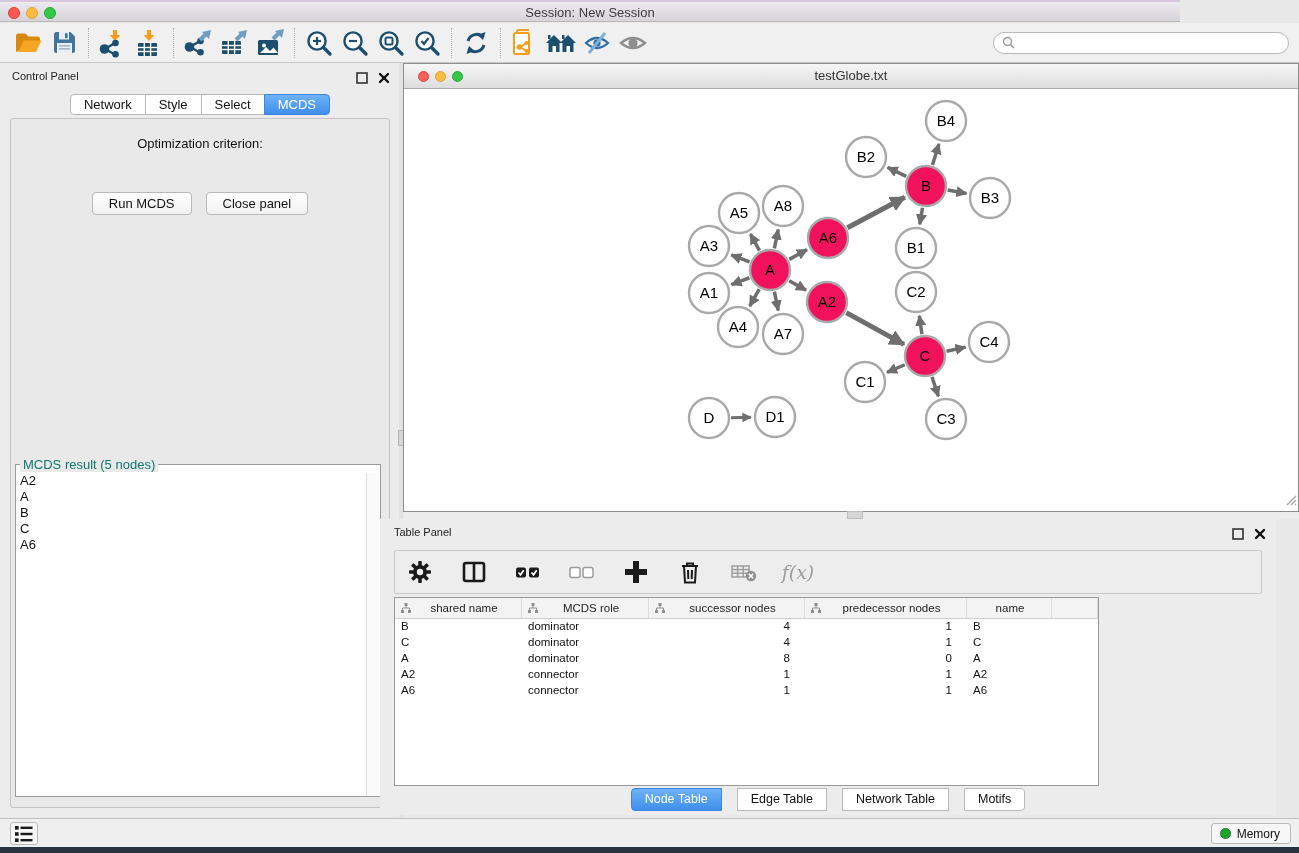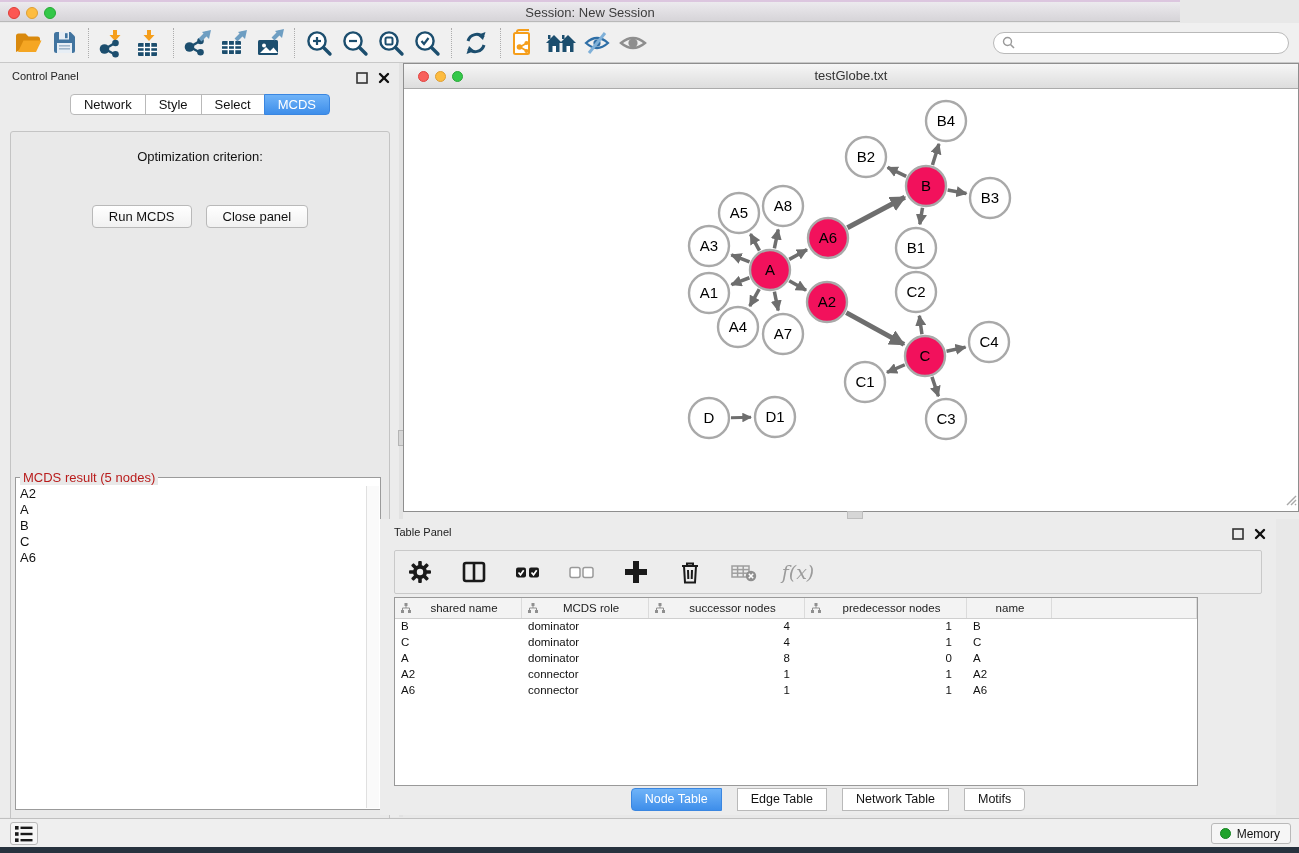--- a/index.html
+++ b/index.html
@@ -30,33 +30,33 @@
   .ph-icons { position:absolute; right:10px; top:7px; display:flex; gap:10px; }
 
   
   .control-panel { position:absolute; left:0; top:63px; width:400px; height:754px; background:#ECECEC; }
   .seg-tabs { position:absolute; left:0; top:31px; width:100%; display:flex; justify-content:center; }
   .seg { border:1px solid #B9B9B9; background:#fff; color:#111; font-size:13px; padding:2px 13px;
     margin-left:-1px; line-height:15px; }
   .seg:first-child { border-radius:4px 0 0 4px; margin-left:0; }
   .seg:last-child { border-radius:0 4px 4px 0; }
   .seg.active { background:linear-gradient(#6FB3F8,#3E8EEA); border-color:#3A86E0; color:#fff; }
-  .cp-body { position:absolute; left:10px; top:68px; width:380px; height:690px;
+  .cp-body { position:absolute; left:10px; top:55px; width:380px; height:690px;
     background:#E9E9E9; border:1px solid #C4C4C4; border-radius:3px; }
   .opt-label { position:absolute; left:0; right:0; top:17px; text-align:center; font-size:13px; }
   .cp-select { position:absolute; left:32px; top:39px; width:313px; height:24px; background:#fff;
     border:1px solid #B5B5B5; border-radius:5px; font-size:13px; line-height:22px; padding-left:10px; }
   .cp-select .stepper { position:absolute; right:1px; top:1px; bottom:1px; width:20px; border-radius:0 4px 4px 0;
     background:linear-gradient(#7CBAF9,#3E8DE8); display:flex; align-items:center; justify-content:center; }
   .cp-buttons { position:absolute; left:0; right:0; top:73px; display:flex; justify-content:center; gap:14px; }
   .mac-btn { height:23px; padding:0 16px; font-size:13px; font-family:"Liberation Sans",sans-serif;
     border:1px solid #B9B9B9; border-radius:4px; background:linear-gradient(#FFFFFF,#F1F1F1); color:#111; }
   .result-fieldset { position:absolute; left:4px; right:8px; top:338px; bottom:10px;
     border:1px solid #9B9B9B; background:#fff; }
-  .result-fieldset legend { font-size:13px; color:#b91c1c; margin-left:4px; padding:0 3px; background:#E9E9E9; }
+  .result-fieldset legend { font-size:13px; color:#0f766e; margin-left:4px; padding:0 3px; background:#E9E9E9; }
   .result-list { position:absolute; left:0; top:0; right:15px; bottom:0; padding:1px 4px; font-size:13px; line-height:16px; overflow:hidden; }
   .result-scroll { position:absolute; right:1px; top:1px; bottom:1px; width:13px; background:#FAFAFA; border-left:1px solid #E0E0E0; }
 
   
   .v-divider { position:absolute; left:399px; top:63px; width:4px; height:754px; background:#E2E2E2; }
   .v-handle { position:absolute; left:398px; top:430px; width:9px; height:16px; background:#D6D6D6; border:1px solid #B5B5B5; }
   .h-divider { position:absolute; left:403px; top:512px; width:896px; height:7px; background:#ECECEC; }
   .h-handle { position:absolute; left:847px; top:511px; width:16px; height:8px; background:#D6D6D6; border:1px solid #BDBDBD; }
 
   
@@ -69,21 +69,21 @@
   .net-titlebar .title { position:absolute; left:0; right:0; top:4px; text-align:center; font-size:13px; color:#333; }
   .net-canvas { position:absolute; left:0; top:25px; right:0; bottom:0; background:#fff; overflow:hidden; }
   .resize-grip { position:absolute; right:1px; bottom:1px; }
 
   
   .table-panel { position:absolute; left:380px; top:519px; width:896px; height:296px; background:#ECECEC; }
   .tp-toolbar { position:absolute; left:14px; top:31px; width:868px; height:44px; background:#EDEDED;
     border:1px solid #C9C9C9; border-radius:2px; display:flex; align-items:center; gap:16px; padding-left:6px; }
   .tp-btn { width:38px; height:36px; display:flex; align-items:center; justify-content:center; flex:0 0 auto; }
   .fx { font-family:"DejaVu Serif", serif; font-style:italic; font-size:19px; color:#9B9B9B; }
-  .datatable { position:absolute; left:14px; top:78px; width:804px; height:189px; background:#fff; border:1px solid #999; overflow:hidden; }
+  .datatable { position:absolute; left:14px; top:78px; width:705px; height:189px; background:#fff; border:1px solid #999; overflow:hidden; }
   .dt-header { display:grid; grid-template-columns:127px 127px 156px 162px 85px 1fr; height:21px;
     background:#F3F3F3; border-bottom:1px solid #CFCFCF; }
   .dt-hcell { display:flex; align-items:center; border-right:1px solid #DBDBDB; font-size:11.5px; color:#222; padding:0 4px 0 6px; }
   .dt-hcell .h-label { flex:1; text-align:center; }
   .dt-row { display:grid; grid-template-columns:127px 127px 156px 162px 85px 1fr; height:16px; font-size:11.5px; }
   .dt-cell { padding:1px 6px; white-space:nowrap; overflow:hidden; }
   .dt-cell.num { text-align:right; padding-right:15px; }
   .tp-tabs { position:absolute; left:0; right:0; top:269px; display:flex; justify-content:center;gap:16px; }
   .tp-tabs .seg { font-size:12.5px; padding:3px 13px; }
 

